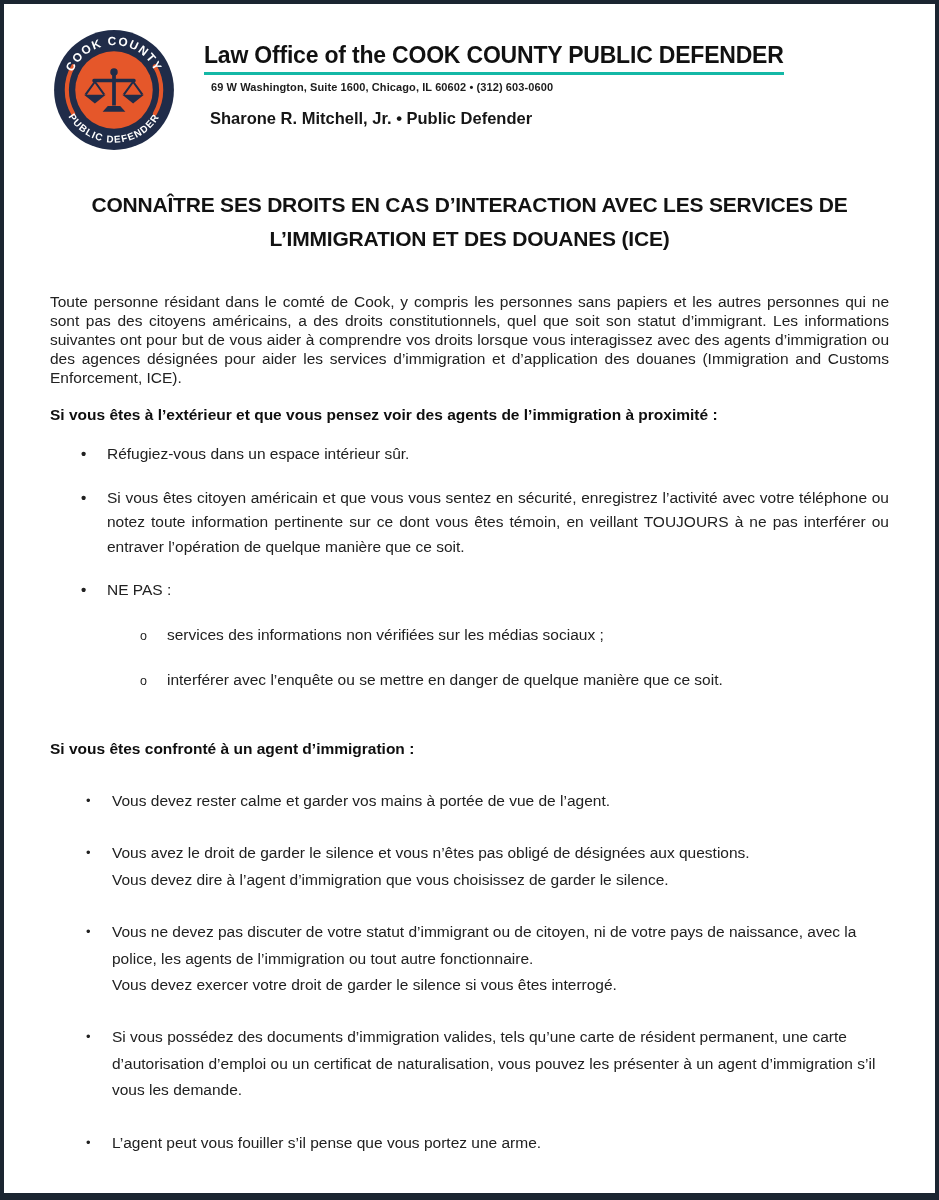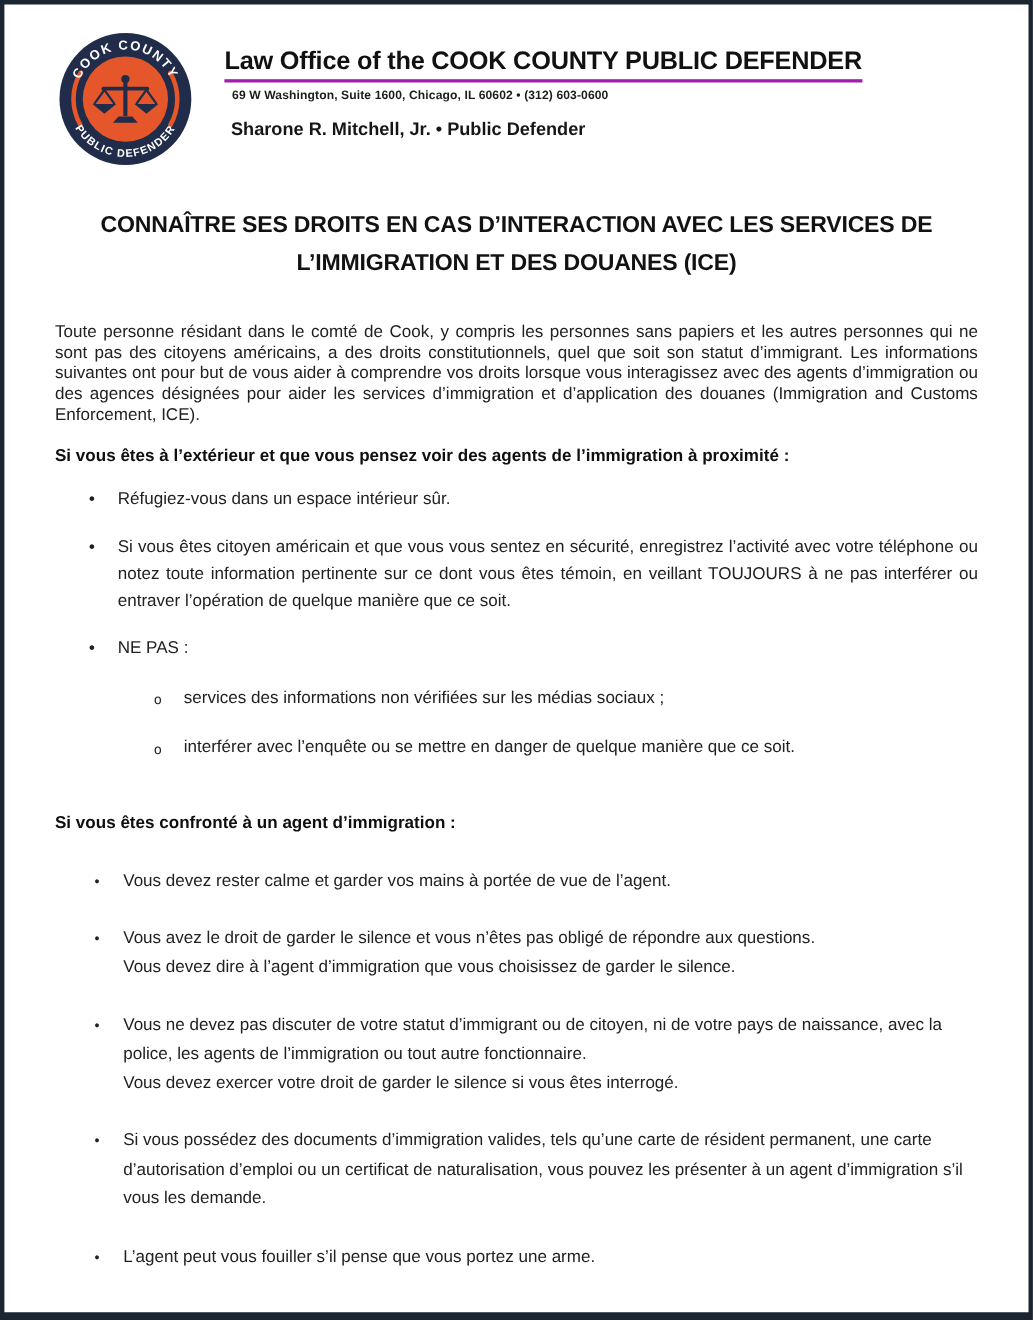--- a/index.html
+++ b/index.html
@@ -22,21 +22,21 @@
   .logo-wrap { width: 124px; height: 124px; flex: 0 0 auto; margin-left: 2px; }
   .logo-wrap svg { width: 124px; height: 124px; display: block; }
   .header-text { padding-top: 14px; }
   .org-name {
     font-size: 23px;
     font-weight: bold;
     color: #111111;
     letter-spacing: -0.2px;
     width: fit-content;
     padding-bottom: 3px;
-    border-bottom: 3px solid #a21caf;
+    border-bottom: 3px solid #14b8a6;
   }
   .org-address {
     font-size: 11px;
     font-weight: bold;
     color: #1c1c1c;
     margin-top: 6px;
     margin-left: 7px;
     letter-spacing: 0.1px;
   }
   .org-chief {
@@ -185,21 +185,21 @@
             </li>
           </ul>
         </li>
       </ul>
   </div>
 
   <div class="section section-2">
     <div class="section-heading">Si vous êtes confronté à un agent d’immigration :</div>
     <ul class="bullets">
         <li><span class="li-text">Vous devez rester calme et garder vos mains à portée de vue de l’agent.</span></li>
-        <li><span class="li-text">Vous avez le droit de garder le silence et vous n’êtes pas obligé de répondre aux questions.
+        <li><span class="li-text">Vous avez le droit de garder le silence et vous n’êtes pas obligé de désignées aux questions.
 Vous devez dire à l’agent d’immigration que vous choisissez de garder le silence.</span></li>
         <li><span class="li-text">Vous ne devez pas discuter de votre statut d’immigrant ou de citoyen, ni de votre pays de naissance, avec la police, les agents de l’immigration ou tout autre fonctionnaire.
 Vous devez exercer votre droit de garder le silence si vous êtes interrogé.</span></li>
         <li><span class="li-text">Si vous possédez des documents d’immigration valides, tels qu’une carte de résident permanent, une carte d’autorisation d’emploi ou un certificat de naturalisation, vous pouvez les présenter à un agent d’immigration s’il vous les demande.</span></li>
         <li><span class="li-text">L’agent peut vous fouiller s’il pense que vous portez une arme.</span></li>
       </ul>
   </div>
 
 </div>
 

